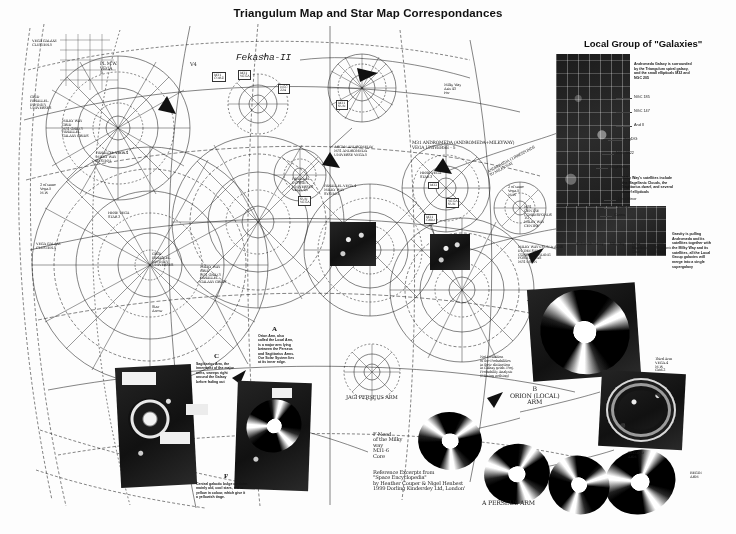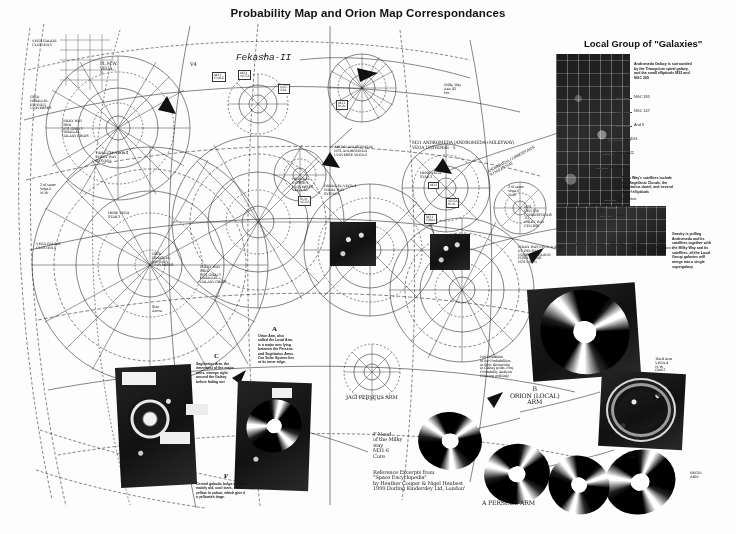--- a/index.html
+++ b/index.html
@@ -143,21 +143,21 @@
     font-size: 3.2px; line-height: 1.15;
     color: #111; padding: .5px 1px;
     white-space: pre-line;
   }
 </style>
 </head>
 <body>
 
 <div id="page">
 
-  <div id="title">Probability Map and Orion Map Correspondances</div>
+  <div id="title">Triangulum Map and Star Map Correspondances</div>
 
   <svg class="layer" viewBox="0 0 736 534" xmlns="http://www.w3.org/2000/svg">
     <g fill="none" stroke="#1f1f1f" stroke-width="0.55">
 
       <path d="M30 28 C 10 160, 16 330, 52 500" stroke-dasharray="3 2"></path>
       <path d="M44 24 C 20 170, 28 340, 66 506" stroke-dasharray="3 2"></path>
       <path d="M28 70 C 150 38, 330 30, 470 60" stroke-dasharray="3 2"></path>
       <path d="M24 120 C 170 80, 360 74, 520 112"></path>
       <path d="M26 180 C 180 140, 380 132, 540 176" stroke-dasharray="4 2"></path>
       <path d="M30 250 C 190 210, 400 206, 560 250"></path>

